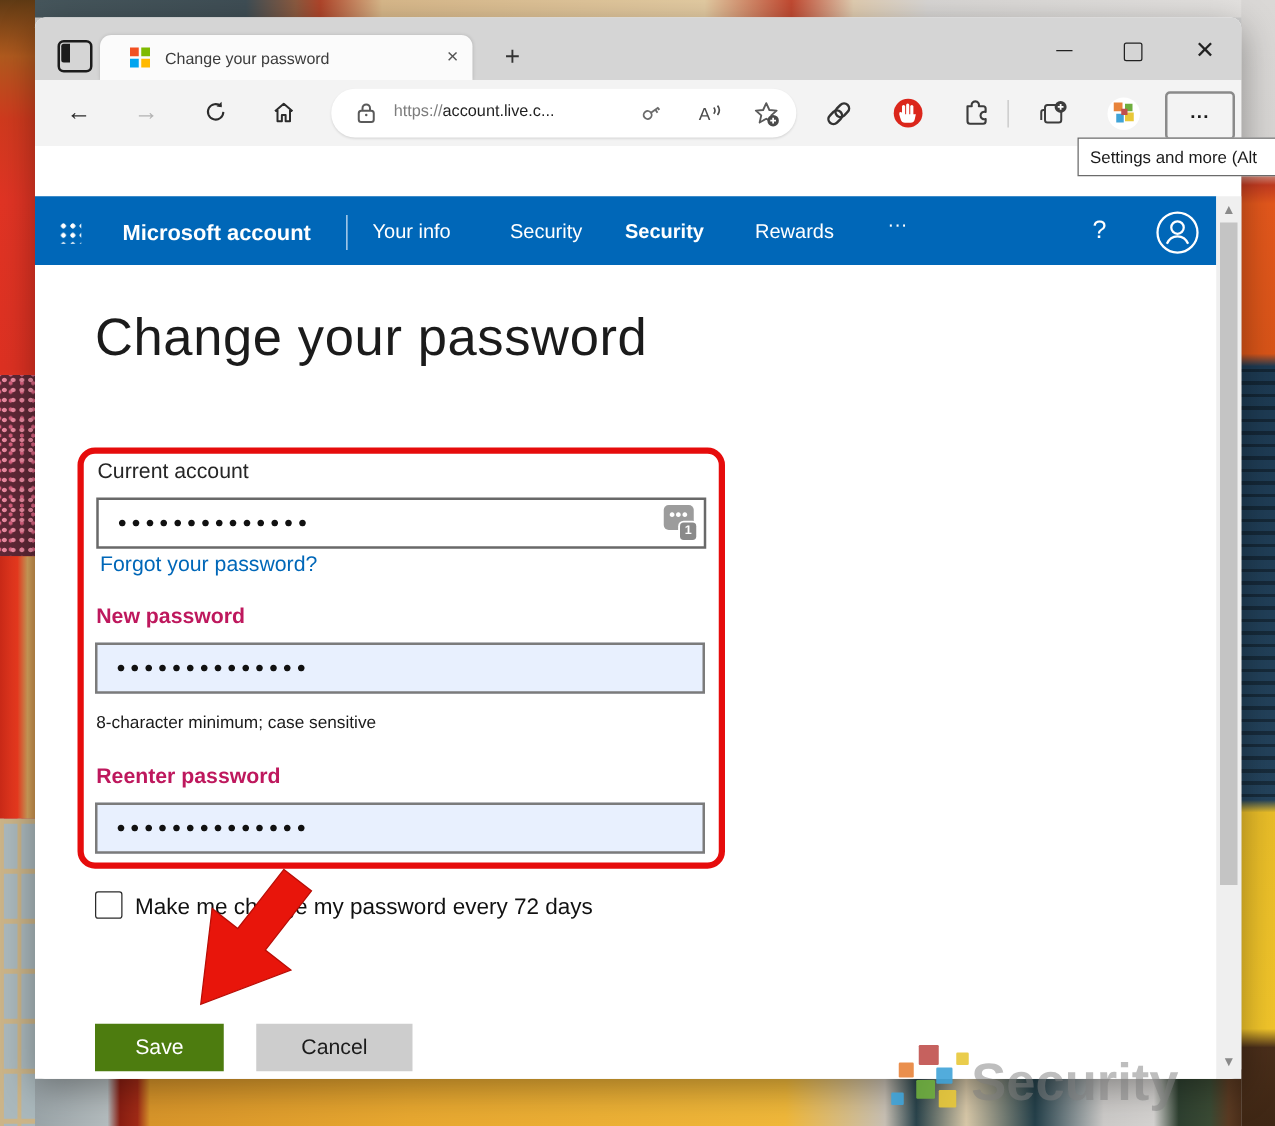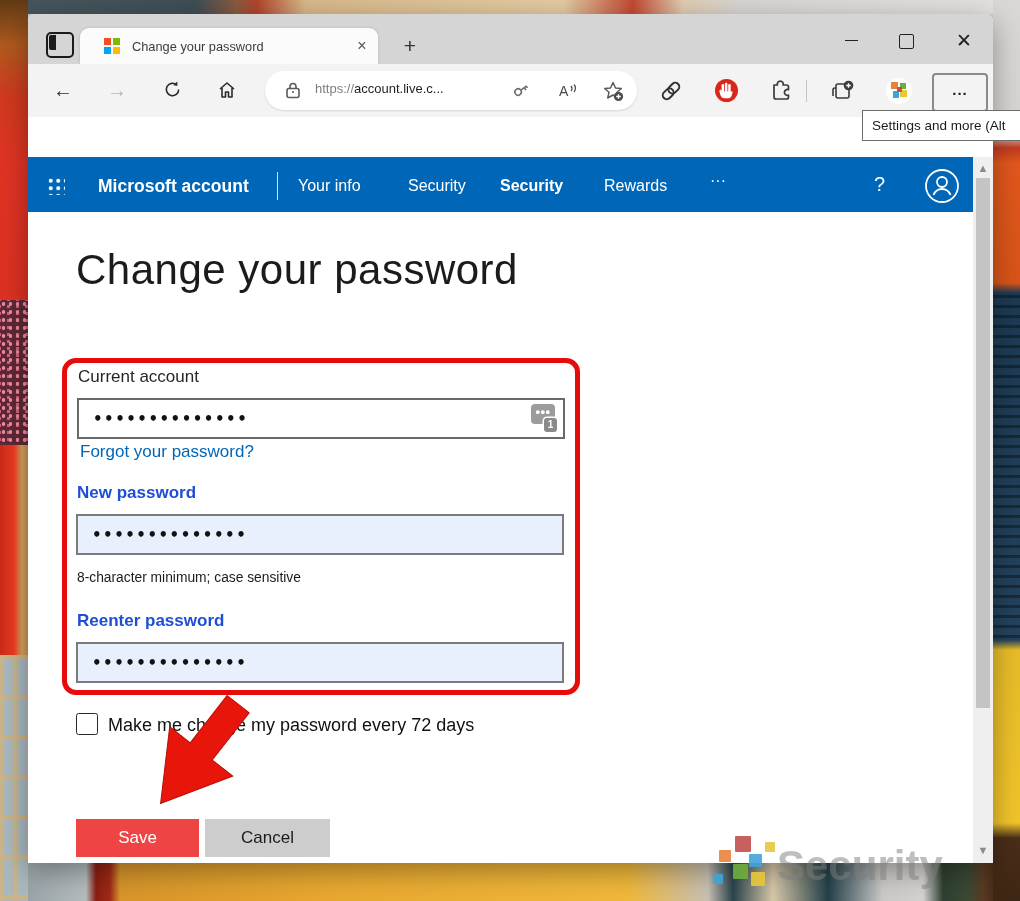--- a/index.html
+++ b/index.html
@@ -64,32 +64,32 @@
   .hdr-link.active{font-weight:700;}
   .hdr-help{left:874px;top:173px;font-size:20px;font-weight:300;color:#fff;}
   .avatar{left:924px;top:168px;width:36px;height:36px;}
 
   
   .content{left:28px;top:117px;width:945px;height:746px;background:#fff;}
   h1.pagetitle{left:76px;top:246px;margin:0;font-size:42px;font-weight:200;color:#1b1b1b;letter-spacing:.5px;white-space:nowrap;}
   .subtitle{left:77px;top:327px;font-size:17px;color:#1b1b1b;white-space:nowrap;}
   .redbox{left:62px;top:358px;width:518px;height:337px;border:5px solid #e60c0c;border-radius:14px;box-sizing:border-box;z-index:5;}
   .flabel{font-size:17px;color:#262626;white-space:nowrap;}
-  .flabel.bold{font-weight:700;color:#1d4ed8;}
+  .flabel.bold{font-weight:700;color:#be185d;}
   .pwinput{width:488px;height:41px;box-sizing:border-box;border:2px solid #696969;background:#fff;font-size:15px;letter-spacing:1.5px;color:#111;padding:0 34px 0 14px;font-family:"DejaVu Sans",sans-serif;font-weight:700;}
   .pwinput.autofill{background:#e8f0fe;border-color:#7b7b7b;}
   .pwmgr{left:531px;top:404px;width:26px;height:28px;}
   .pwmgr .pad{position:absolute;left:0;top:0;width:24px;height:20px;background:#9c9c9c;border-radius:4px;color:#fff;font-size:13px;letter-spacing:.5px;text-align:center;line-height:16px;font-weight:700;}
   .pwmgr .one{position:absolute;right:0;bottom:0;width:13px;height:14px;background:#8a8a8a;border-radius:3px;color:#fff;font-size:10px;font-weight:700;text-align:center;line-height:14px;box-shadow:0 0 0 1.5px #fff;}
   .link{font-size:17px;color:#0067b8;white-space:nowrap;}
   .hint{left:77px;top:570px;font-size:13.8px;color:#1b1b1b;white-space:nowrap;}
   .checkbox{left:76px;top:713px;width:22px;height:22px;border:1.5px solid #2b2b2b;border-radius:2.5px;background:#fff;box-sizing:border-box;}
   .cblabel{left:108px;top:715px;font-size:18px;font-weight:500;color:#111;white-space:nowrap;}
   .btn{top:819px;height:38px;font-size:17px;text-align:center;line-height:38px;}
-  .btn.save{left:76px;width:123px;background:#ef4444;color:#fff;}
+  .btn.save{left:76px;width:103px;background:#4d7c0f;color:#fff;}
   .btn.cancel{left:205px;width:125px;background:#cdcdcd;color:#1b1b1b;}
   .arrow-wrap{left:115px;top:693px;width:170px;height:140px;z-index:10;pointer-events:none;}
 
   
   .scrollbar{left:973px;top:157px;width:20px;height:706px;background:#efefef;}
   .sb-thumb{left:976px;top:178px;width:14px;height:530px;background:#c4c4c4;}
   .sb-arrow{left:975px;width:16px;height:16px;color:#8a8a8a;font-size:11px;text-align:center;line-height:16px;}
   .sb-up{top:160px;} .sb-down{top:842px;}
 
   

